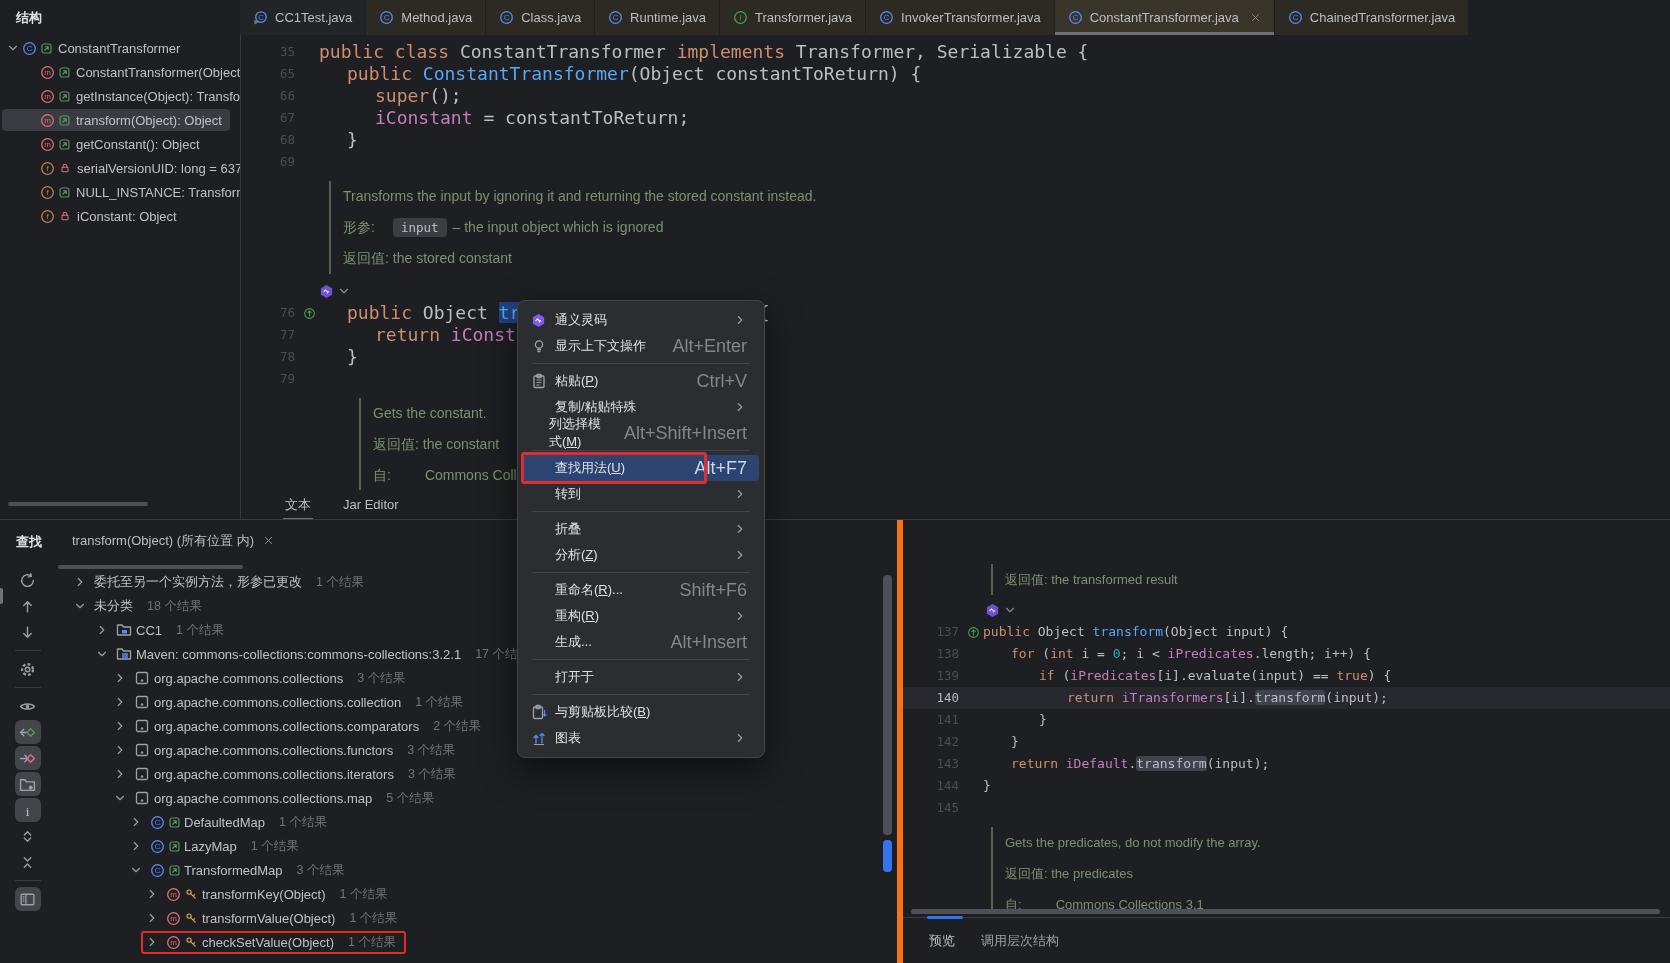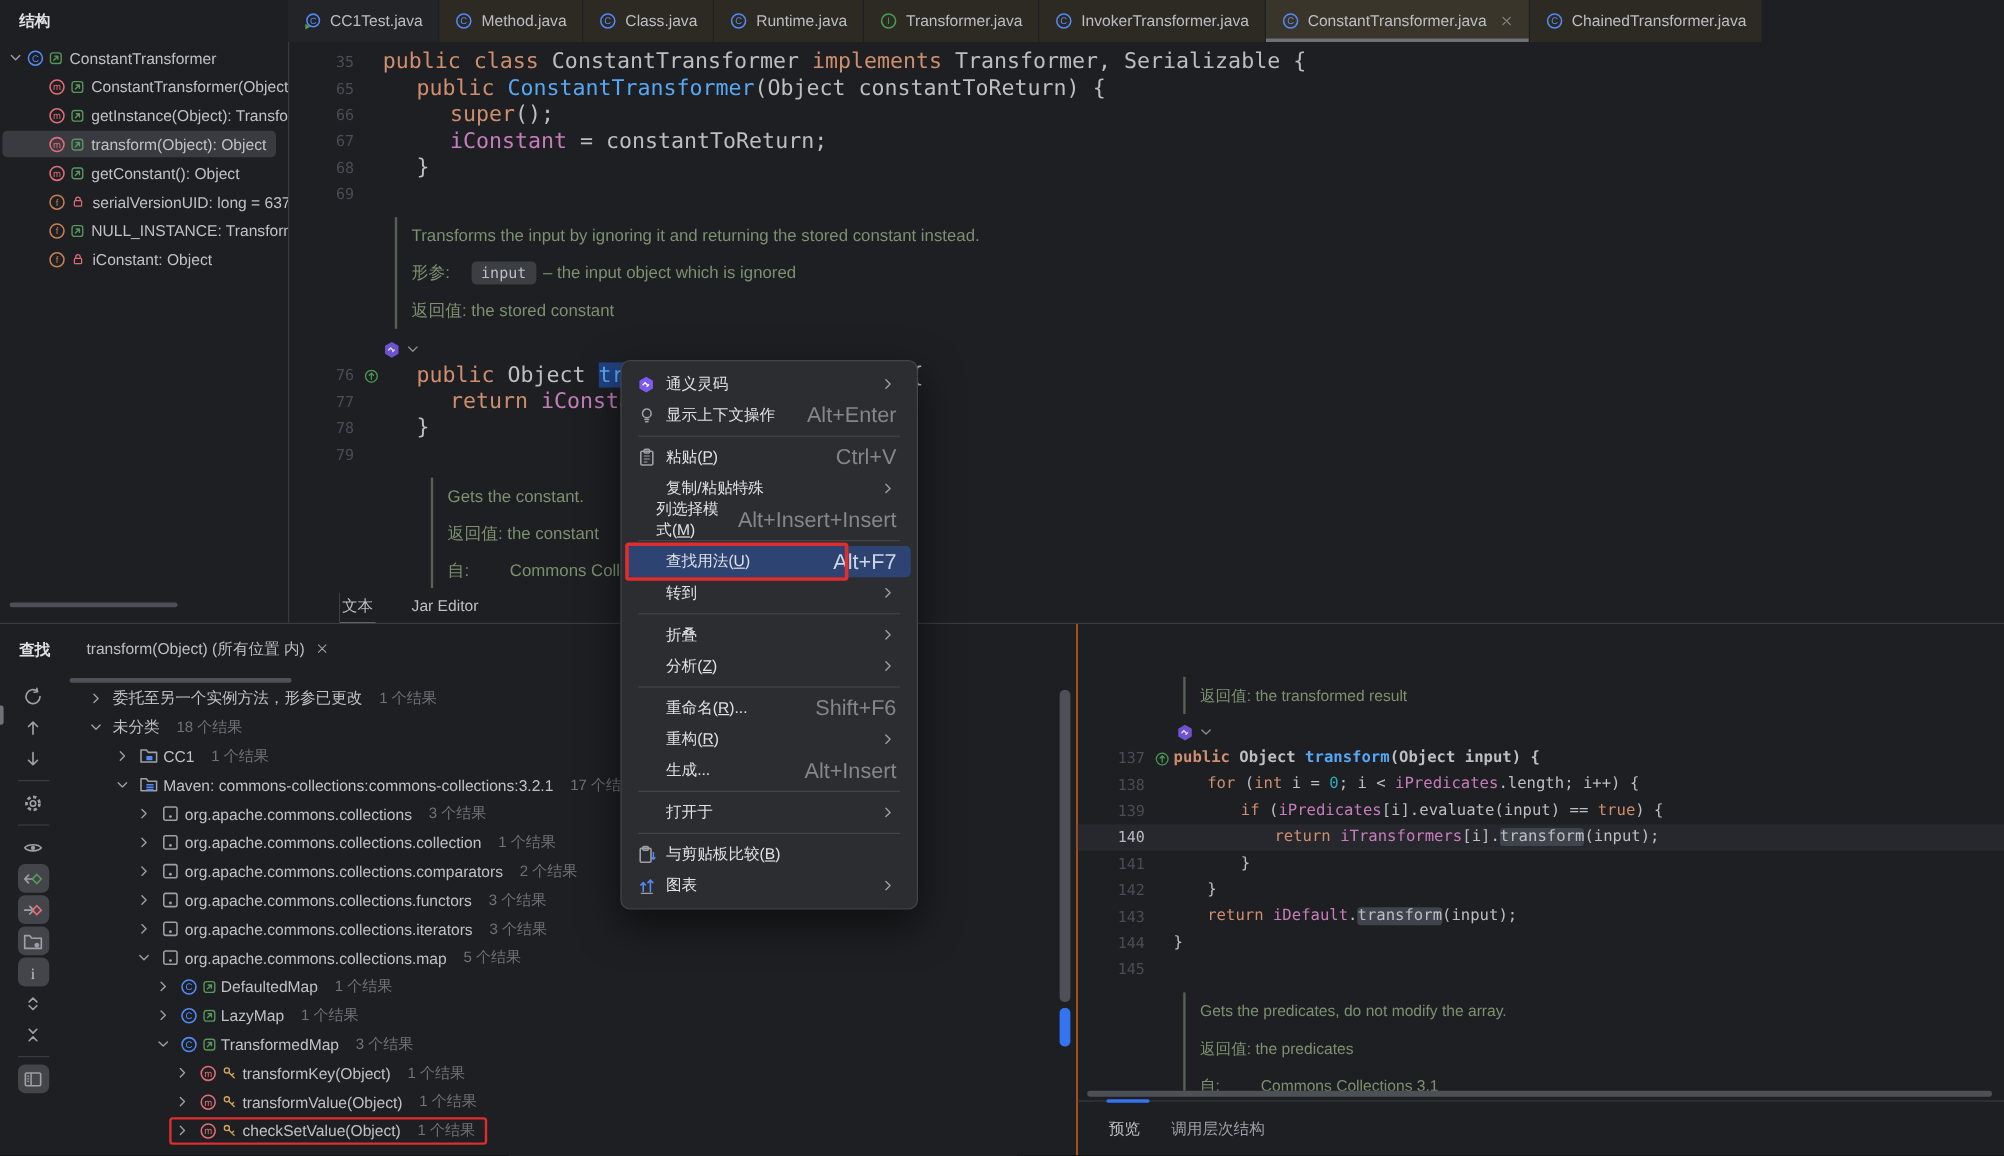--- a/index.html
+++ b/index.html
@@ -65,21 +65,21 @@
   .tree-inner{display:inline-flex;align-items:center;gap:4px;padding:1px 8px 1px 2px;border:2px solid transparent;border-radius:3px;}
   .tree-inner.redbox{border-color:var(--red);}
   .tree-chev{width:17px;display:inline-flex;}
   .tree-label{color:#bfc1c7;}
   .tree-count{color:var(--count);margin-left:10px;font-size:12.5px;}
   .tr-ic{display:inline-flex;}
   
   #tree-vscroll{position:absolute;left:883px;top:575px;width:9px;height:260px;background:#4d5056;border-radius:4px;}
   #tree-vmark{position:absolute;left:883px;top:840px;width:9px;height:32px;background:var(--accent);border-radius:4px;}
   
-  #preview{position:absolute;left:897px;top:520px;right:0;bottom:0;border-left:1px solid #f97316;background:var(--bg);}
+  #preview{position:absolute;left:897px;top:520px;right:0;bottom:0;border-left:6px solid #f97316;background:var(--bg);}
   #preview-rows{height:389px;overflow:hidden;}
   #preview .gut{width:56px;}
   .pv-doc-top{margin-top:44px;margin-bottom:4px;}
   #pv-hscroll{position:absolute;left:8px;right:10px;top:389px;height:5px;background:#4d5056;border-radius:3px;}
   #pv-tabbar{position:absolute;left:0;right:0;top:397px;bottom:0;border-top:1px solid #393b40;
              display:flex;align-items:center;gap:26px;padding-left:26px;}
   #pv-ind{position:absolute;left:24px;top:-2px;width:36px;height:3px;background:var(--accent);border-radius:2px;}
   .pv-tab{color:#bcbec4;}
   .pv-tab.inactive{color:#9da0a8;}
   
@@ -785,21 +785,21 @@
           </span>
           <span class="inlay-ic">
             <svg width="14" height="14" viewBox="0 0 16 16" fill="none" xmlns="http://www.w3.org/2000/svg">
               <path d="M4 6l4 4 4-4" stroke="#9da0a8" stroke-width="1.3" stroke-linecap="round" stroke-linejoin="round" fill="none"></path>
             </svg>
           </span>
         </div>
         <div class="ed-row"><span class="gut">137</span><span class="mark"><svg width="13" height="13" viewBox="0 0 16 16" fill="none" xmlns="http://www.w3.org/2000/svg">
               <circle cx="8" cy="8" r="6" stroke="#499c54" stroke-width="1.3"></circle>
               <path d="M8 11.2V5M5.8 7L8 4.8 10.2 7" stroke="#499c54" stroke-width="1.3" stroke-linecap="round"></path>
-            </svg></span><span class="code" style="padding-left: 0px; font-weight: bold;"><span class="tok-k">public </span><span class="tok-p">Object </span><span class="tok-d">transform</span><span class="tok-p">(Object input) {</span></span></div>
+            </svg></span><span class="code" style="padding-left: 0px;"><span class="tok-k">public </span><span class="tok-p">Object </span><span class="tok-d">transform</span><span class="tok-p">(Object input) {</span></span></div>
         <div class="ed-row"><span class="gut">138</span><span class="mark"></span><span class="code" style="padding-left: 28px;"><span class="tok-k">for</span><span class="tok-p"> (</span><span class="tok-k">int</span><span class="tok-p"> i = </span><span class="tok-n">0</span><span class="tok-p">; i &lt; </span><span class="tok-f">iPredicates</span><span class="tok-p">.length; i++) {</span></span></div>
         <div class="ed-row"><span class="gut">139</span><span class="mark"></span><span class="code" style="padding-left: 56px;"><span class="tok-k">if</span><span class="tok-p"> (</span><span class="tok-f">iPredicates</span><span class="tok-p">[i].evaluate(input) == </span><span class="tok-k">true</span><span class="tok-p">) {</span></span></div>
         <div class="ed-row cur"><span class="gut">140</span><span class="mark"></span><span class="code" style="padding-left: 84px;"><span class="tok-k">return </span><span class="tok-f">iTransformers</span><span class="tok-p">[i].</span><span class="tok-h">transform</span><span class="tok-p">(input);</span></span></div>
         <div class="ed-row"><span class="gut">141</span><span class="mark"></span><span class="code" style="padding-left: 56px;"><span class="tok-p">}</span></span></div>
         <div class="ed-row"><span class="gut">142</span><span class="mark"></span><span class="code" style="padding-left: 28px;"><span class="tok-p">}</span></span></div>
         <div class="ed-row"><span class="gut">143</span><span class="mark"></span><span class="code" style="padding-left: 28px;"><span class="tok-k">return </span><span class="tok-f">iDefault</span><span class="tok-p">.</span><span class="tok-h">transform</span><span class="tok-p">(input);</span></span></div>
         <div class="ed-row"><span class="gut">144</span><span class="mark"></span><span class="code" style="padding-left: 0px;"><span class="tok-p">}</span></span></div>
         <div class="ed-row"><span class="gut">145</span><span class="mark"></span><span class="code" style="padding-left: 0px;"></span></div>
         <div class="doc" style="margin-left: 88px;">
           <div class="doc-line"><span>Gets the predicates, do not modify the array.</span></div>
@@ -862,21 +862,21 @@
         <span class="mi-arrow">
           <svg width="14" height="14" viewBox="0 0 16 16" fill="none" xmlns="http://www.w3.org/2000/svg">
             <path d="M6 4l4 4-4 4" stroke="#9da0a8" stroke-width="1.3" stroke-linecap="round" stroke-linejoin="round" fill="none"></path>
           </svg>
         </span>
       </div>
       <div class="menu-item">
         <span class="mi-ic"></span>
         <span class="mi-label">列选择模式(<u>M</u>)</span>
         <span class="mi-space"></span>
-        <span class="mi-sc">Alt+Insert+Insert</span>
+        <span class="mi-sc">Alt+Shift+Insert</span>
       </div>
       <div class="menu-sep"></div>
       <div class="menu-item sel">
         <span class="mi-ic"></span>
         <span class="mi-label">查找用法(<u>U</u>)</span>
         <span class="mi-space"></span>
         <span class="mi-sc">Alt+F7</span>
         <div class="red-box"></div>
       </div>
       <div class="menu-item">

